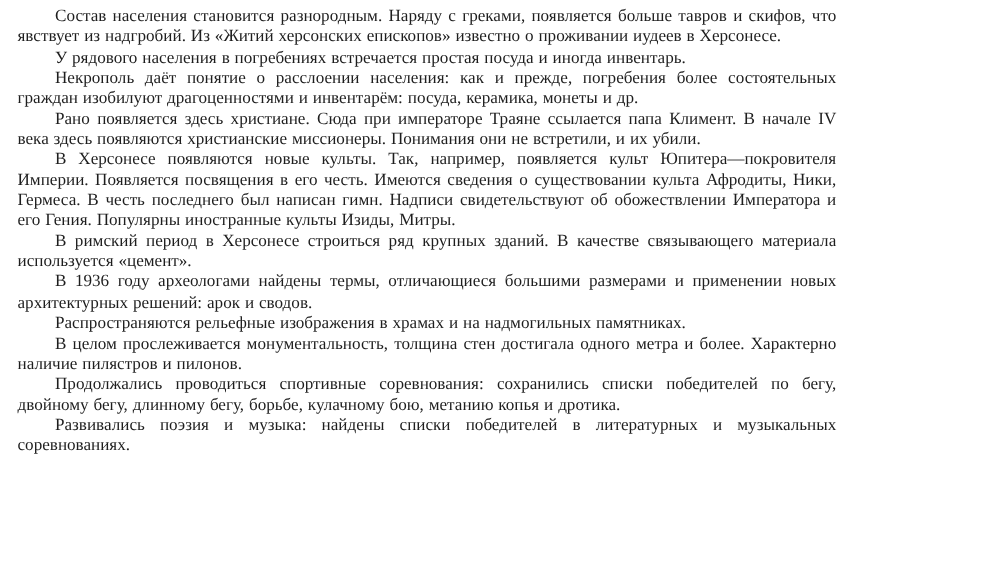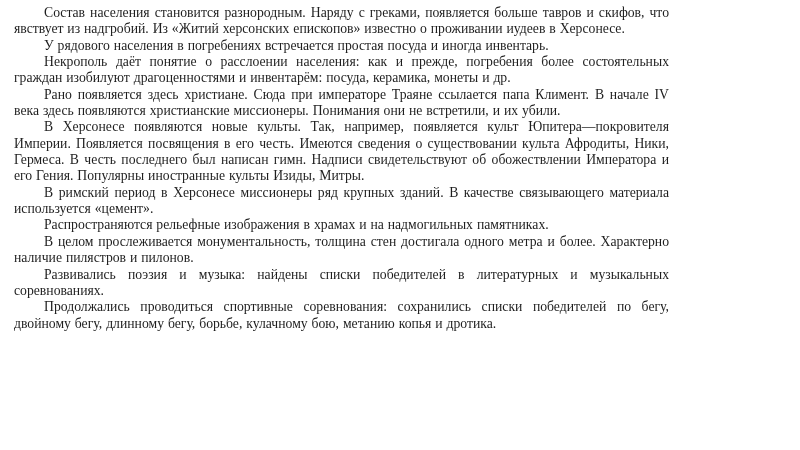--- a/index.html
+++ b/index.html
@@ -36,18 +36,19 @@
 </style>
 </head>
 <body>
 
 <div class="slide">
   <p class="para">Состав населения становится разнородным. Наряду с греками, появляется больше тавров и скифов, что явствует из надгробий. Из «Житий херсонских епископов» известно о проживании иудеев в Херсонесе.</p>
   <p class="para">У рядового населения в погребениях встречается простая посуда и иногда инвентарь.</p>
   <p class="para">Некрополь даёт понятие о расслоении населения: как и прежде, погребения более состоятельных граждан изобилуют драгоценностями и инвентарём: посуда, керамика, монеты и др.</p>
   <p class="para">Рано появляется здесь христиане. Сюда при императоре Траяне ссылается папа Климент. В начале IV века здесь появляются христианские миссионеры. Понимания они не встретили, и их убили.</p>
   <p class="para">В Херсонесе появляются новые культы. Так, например, появляется культ Юпитера—покровителя Империи. Появляется посвящения в его честь. Имеются сведения о существовании культа Афродиты, Ники, Гермеса. В честь последнего был написан гимн. Надписи свидетельствуют об обожествлении Императора и его Гения. Популярны иностранные культы Изиды, Митры.</p>
-  <p class="para">В римский период в Херсонесе миссионеры ряд крупных зданий. В качестве связывающего материала используется «цемент».</p>
+  <p class="para">В римский период в Херсонесе строиться ряд крупных зданий. В качестве связывающего материала используется «цемент».</p>
+  <p class="para">В 1936 году археологами найдены термы, отличающиеся большими размерами и применении новых архитектурных решений: арок и сводов.</p>
   <p class="para">Распространяются рельефные изображения в храмах и на надмогильных памятниках.</p>
   <p class="para">В целом прослеживается монументальность, толщина стен достигала одного метра и более. Характерно наличие пилястров и пилонов.</p>
+  <p class="para">Продолжались проводиться спортивные соревнования: сохранились списки победителей по бегу, двойному бегу, длинному бегу, борьбе, кулачному бою, метанию копья и дротика.</p>
   <p class="para">Развивались поэзия и музыка: найдены списки победителей в литературных и музыкальных соревнованиях.</p>
-  <p class="para">Продолжались проводиться спортивные соревнования: сохранились списки победителей по бегу, двойному бегу, длинному бегу, борьбе, кулачному бою, метанию копья и дротика.</p>
 </div>
 
 </body></html>

